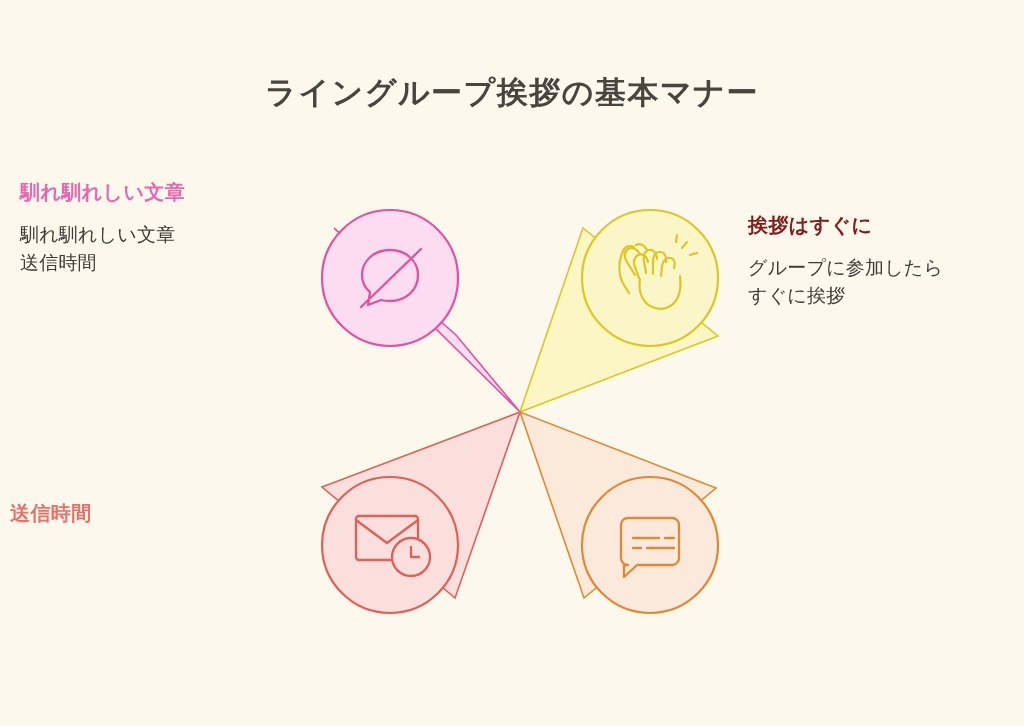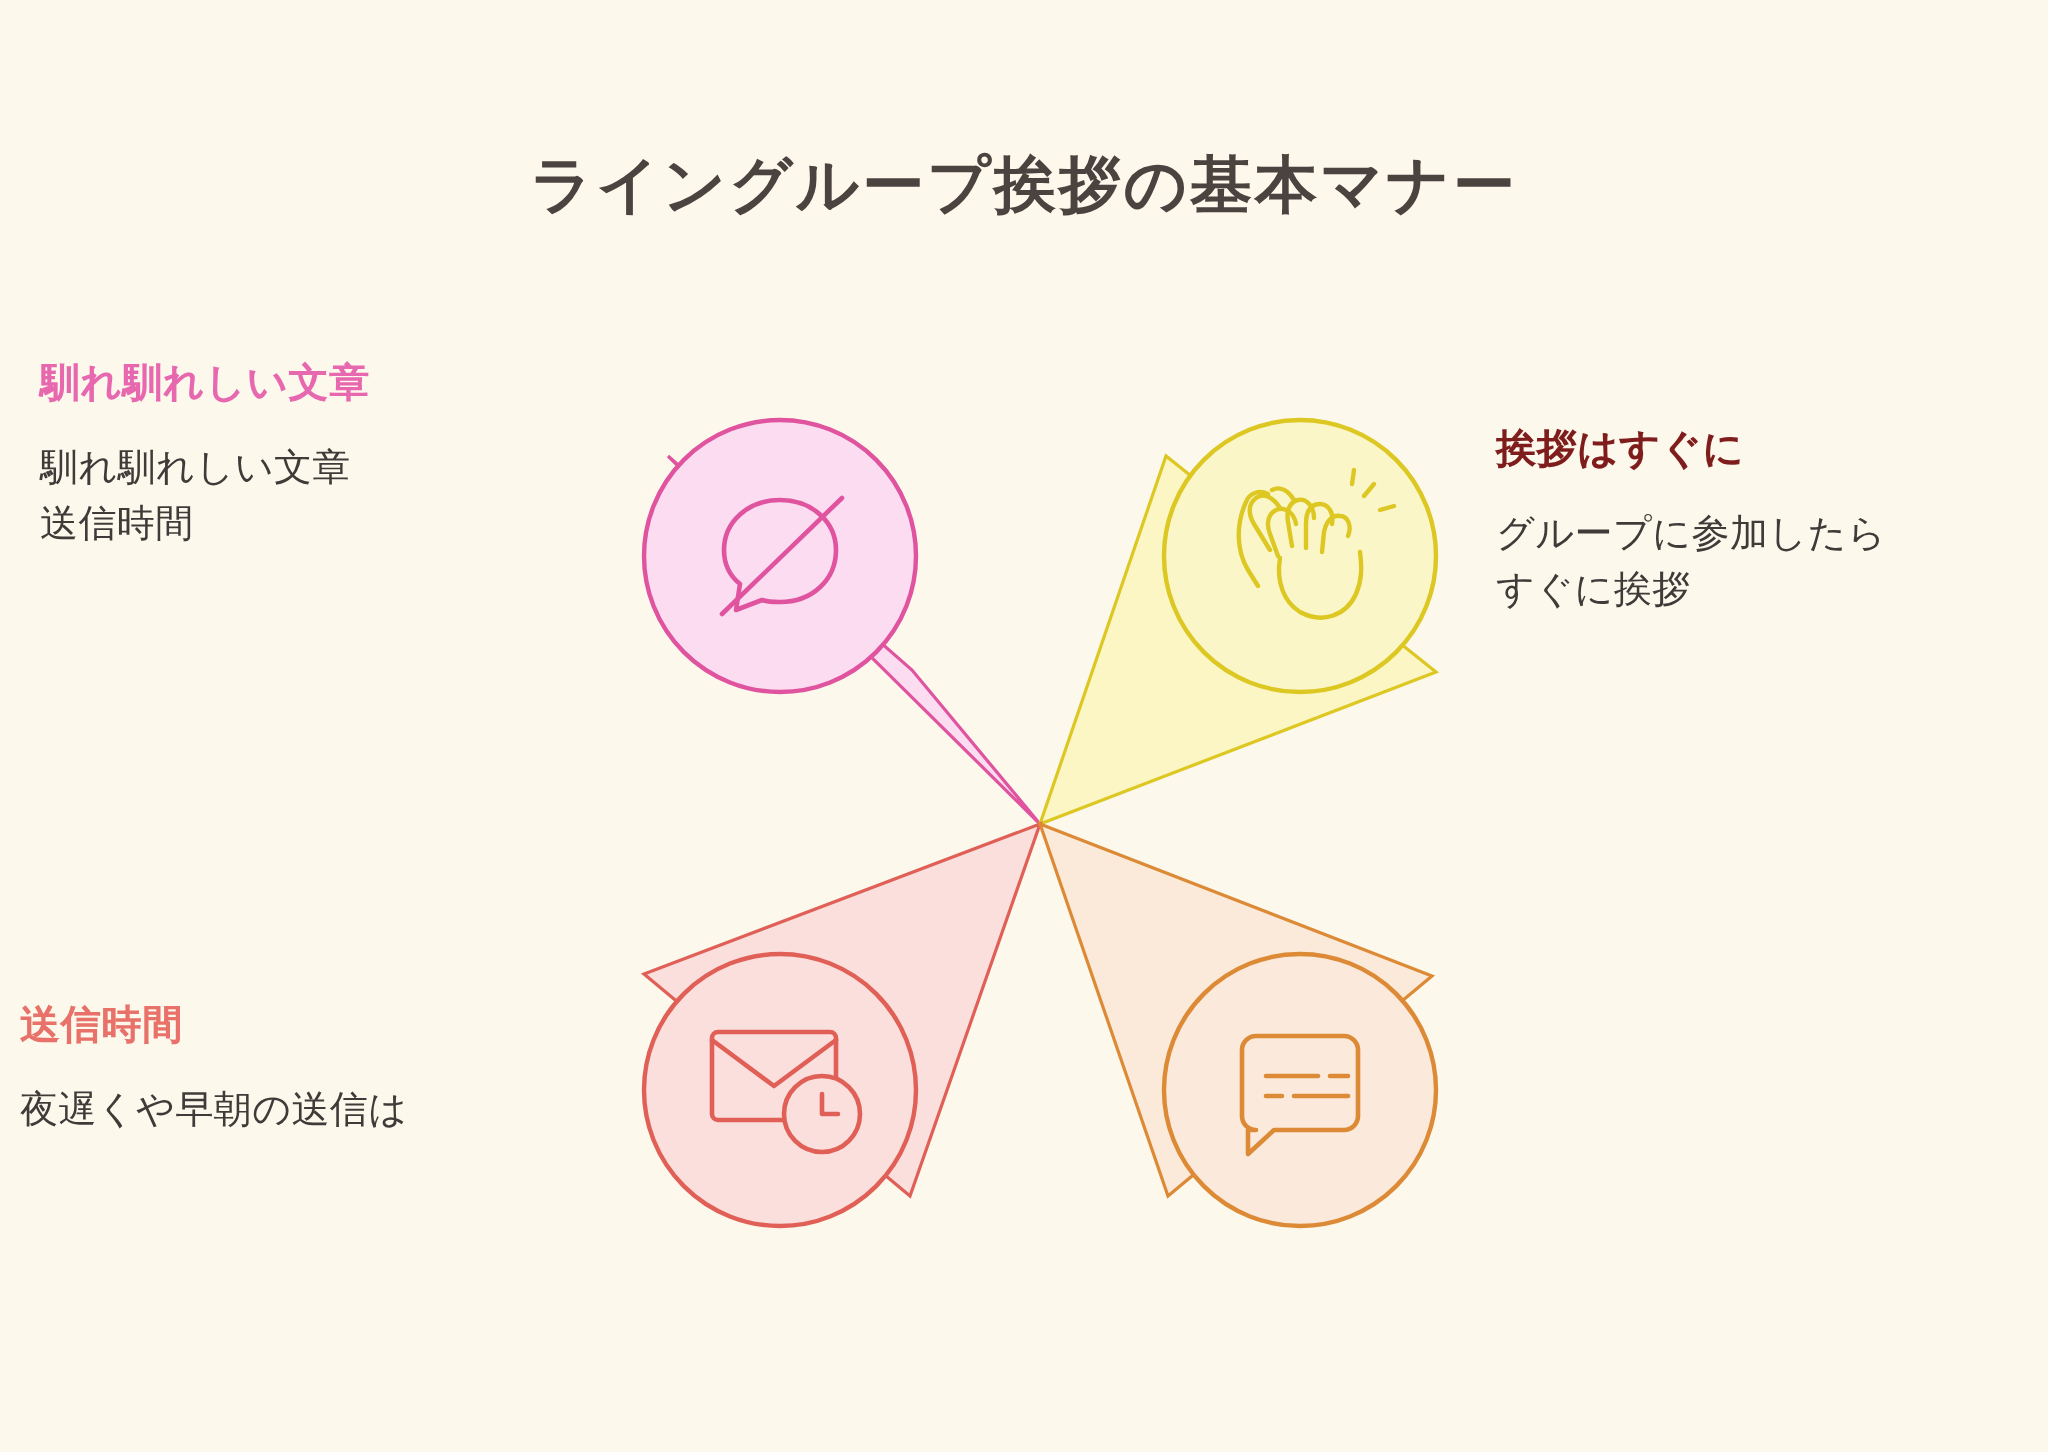--- a/index.html
+++ b/index.html
@@ -186,18 +186,17 @@
     <div class="head" style="color:#7f1d1d">挨拶はすぐに</div>
     <div class="body">
       <div>グループに参加したら</div>
       <div>すぐに挨拶</div>
     </div>
   </div>
 
   <div class="block left" id="block-bl">
     <div class="head" style="color:#e8726a">送信時間</div>
     <div class="body">
-      <div>夜遅くや早朝の送信は</div>
     </div>
   </div>
 
 
 </div>
 
 </body></html>

